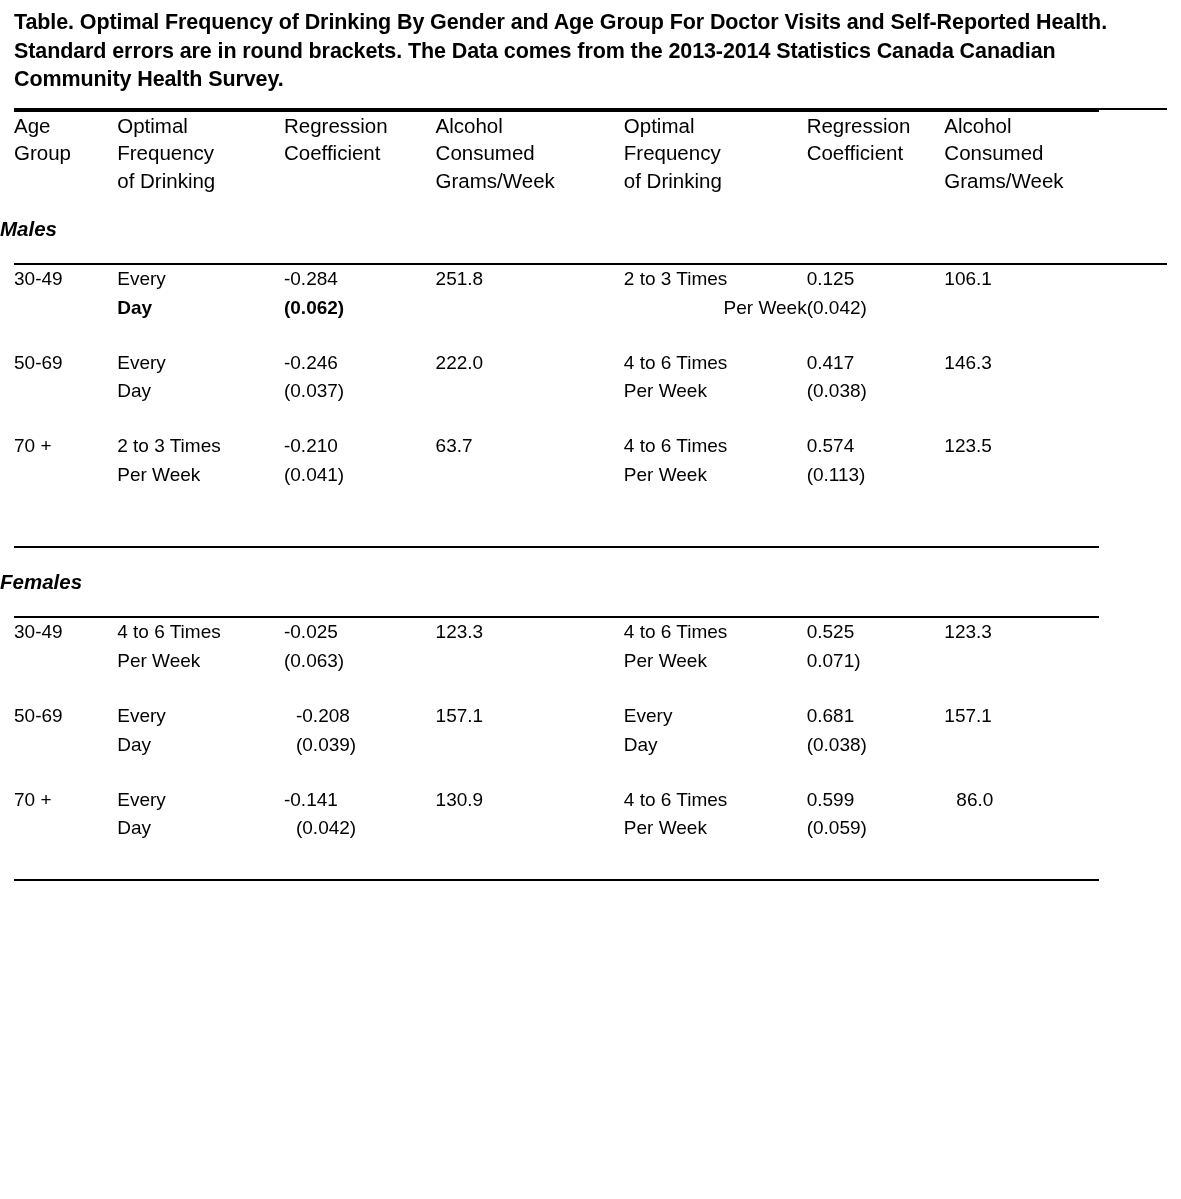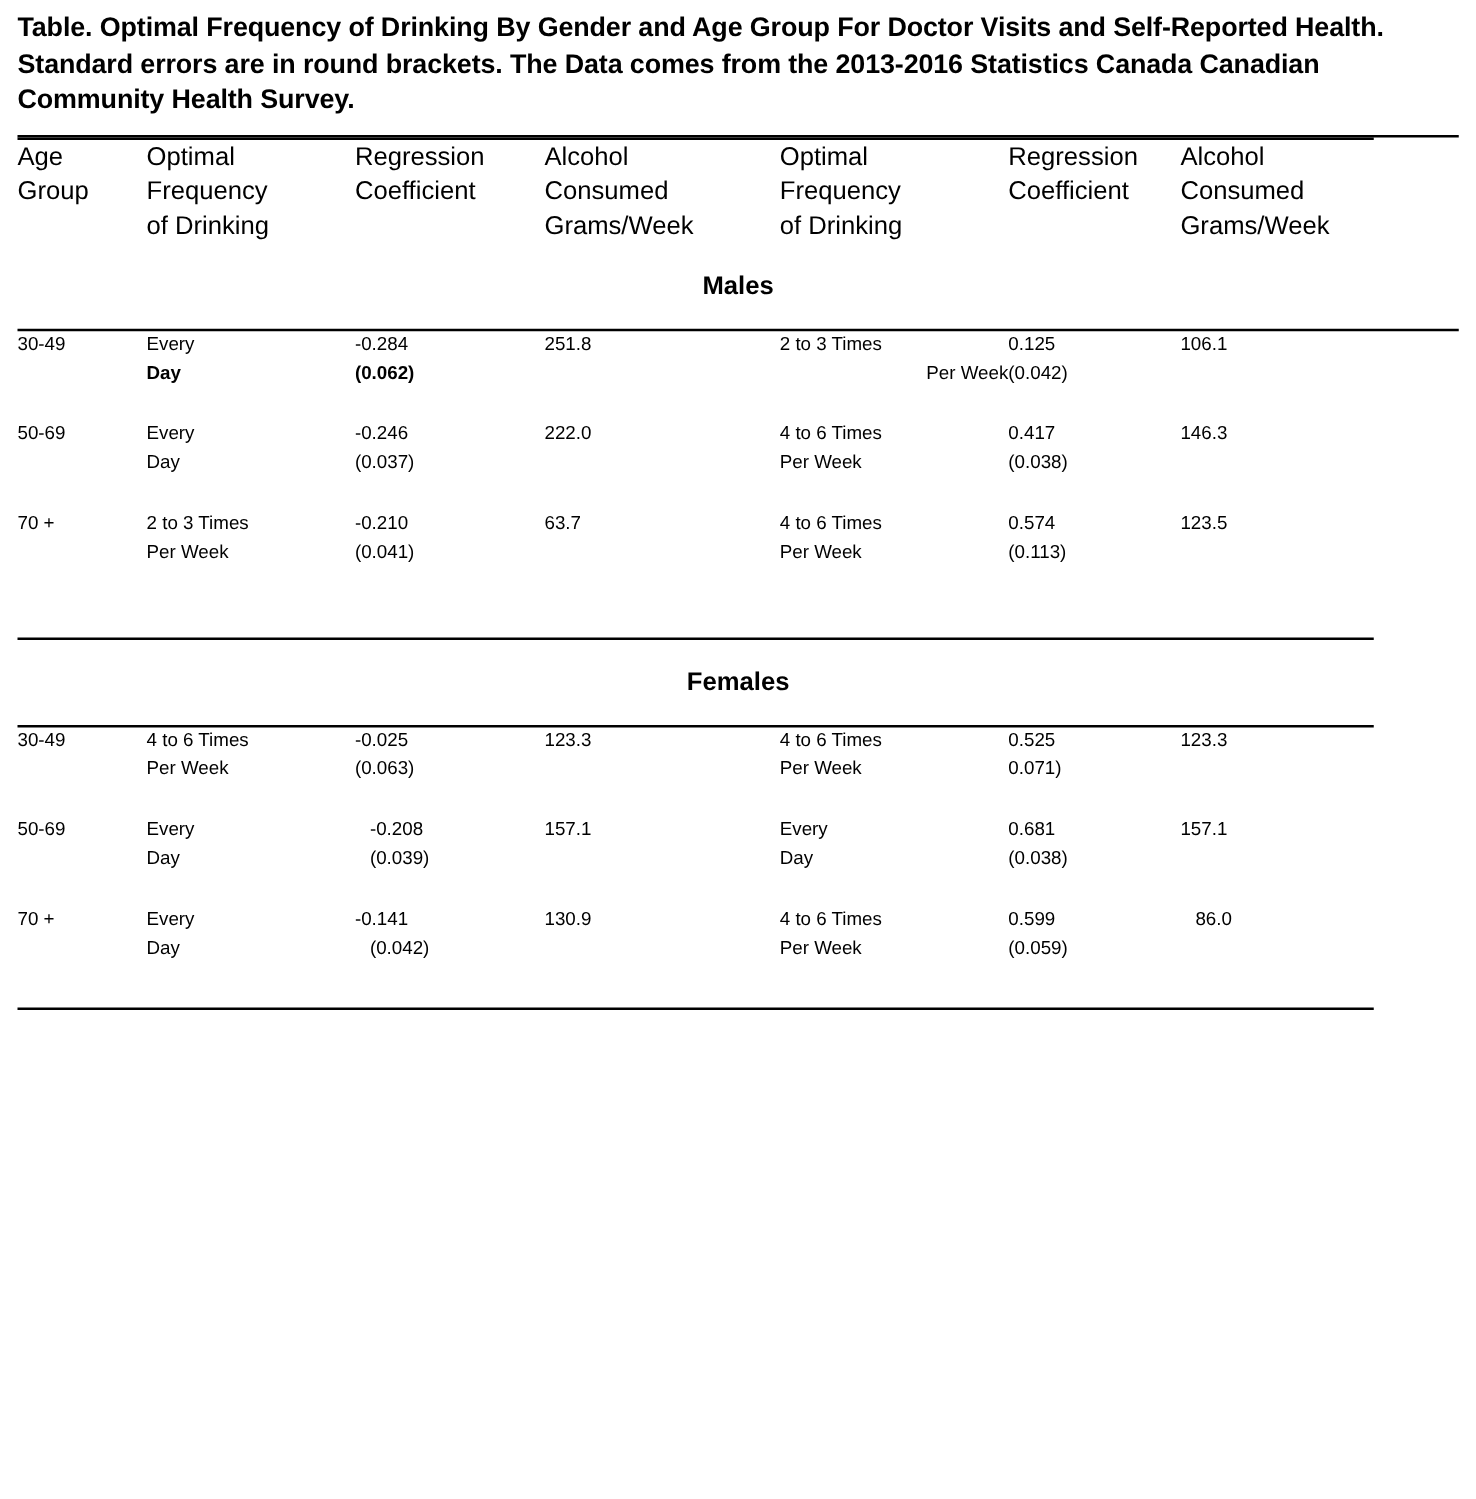--- a/index.html
+++ b/index.html
@@ -80,49 +80,50 @@
     font-size: 20.5px;
     line-height: 1.35;
     padding-top: 14px;
     padding-bottom: 12px;
     margin-top: 48px;
   }
 
   .sectionlabel {
     font-weight: bold;
     font-size: 20.5px;
-    text-align: center;
+    text-align: left;
     padding: 22px 0 22px 0;
+    font-style: italic;
   }
   .sectionlabel.males { padding-left: 0px; }
 
   .datarow td {
     line-height: 1.52;
     padding-top: 12px;
     padding-bottom: 0px;
-    font-size: 15px;
+    font-size: 19px;
   }
   .datarow.spaced td {
     padding-top: 26px;
   }
   .sub { display: block; }
   .b { font-weight: bold; }
   .r-ind { display: block; text-align: right; }
   .nowrap { white-space: nowrap; }
 
   .spacer-sm { height: 14px; }
   .spacer-md { height: 36px; }
   .spacer-lg { height: 56px; }
 </style>
 </head>
 <body>
 
 <div class="page">
 
-  <div class="caption">Table. Optimal Frequency of Drinking By Gender and Age Group For Doctor Visits and Self-Reported Health. Standard errors are in round brackets. The Data comes from the 2013-2016 Statistics Canada Canadian Community Health Survey.</div>
+  <div class="caption">Table. Optimal Frequency of Drinking By Gender and Age Group For Doctor Visits and Self-Reported Health. Standard errors are in round brackets. The Data comes from the 2013-2014 Statistics Canada Canadian Community Health Survey.</div>
 
   <div class="spacer-sm"></div>
 
   <div class="rule"></div>
 
 
   <div class="rule group"></div>
 
   <table class="t">
     <colgroup>

